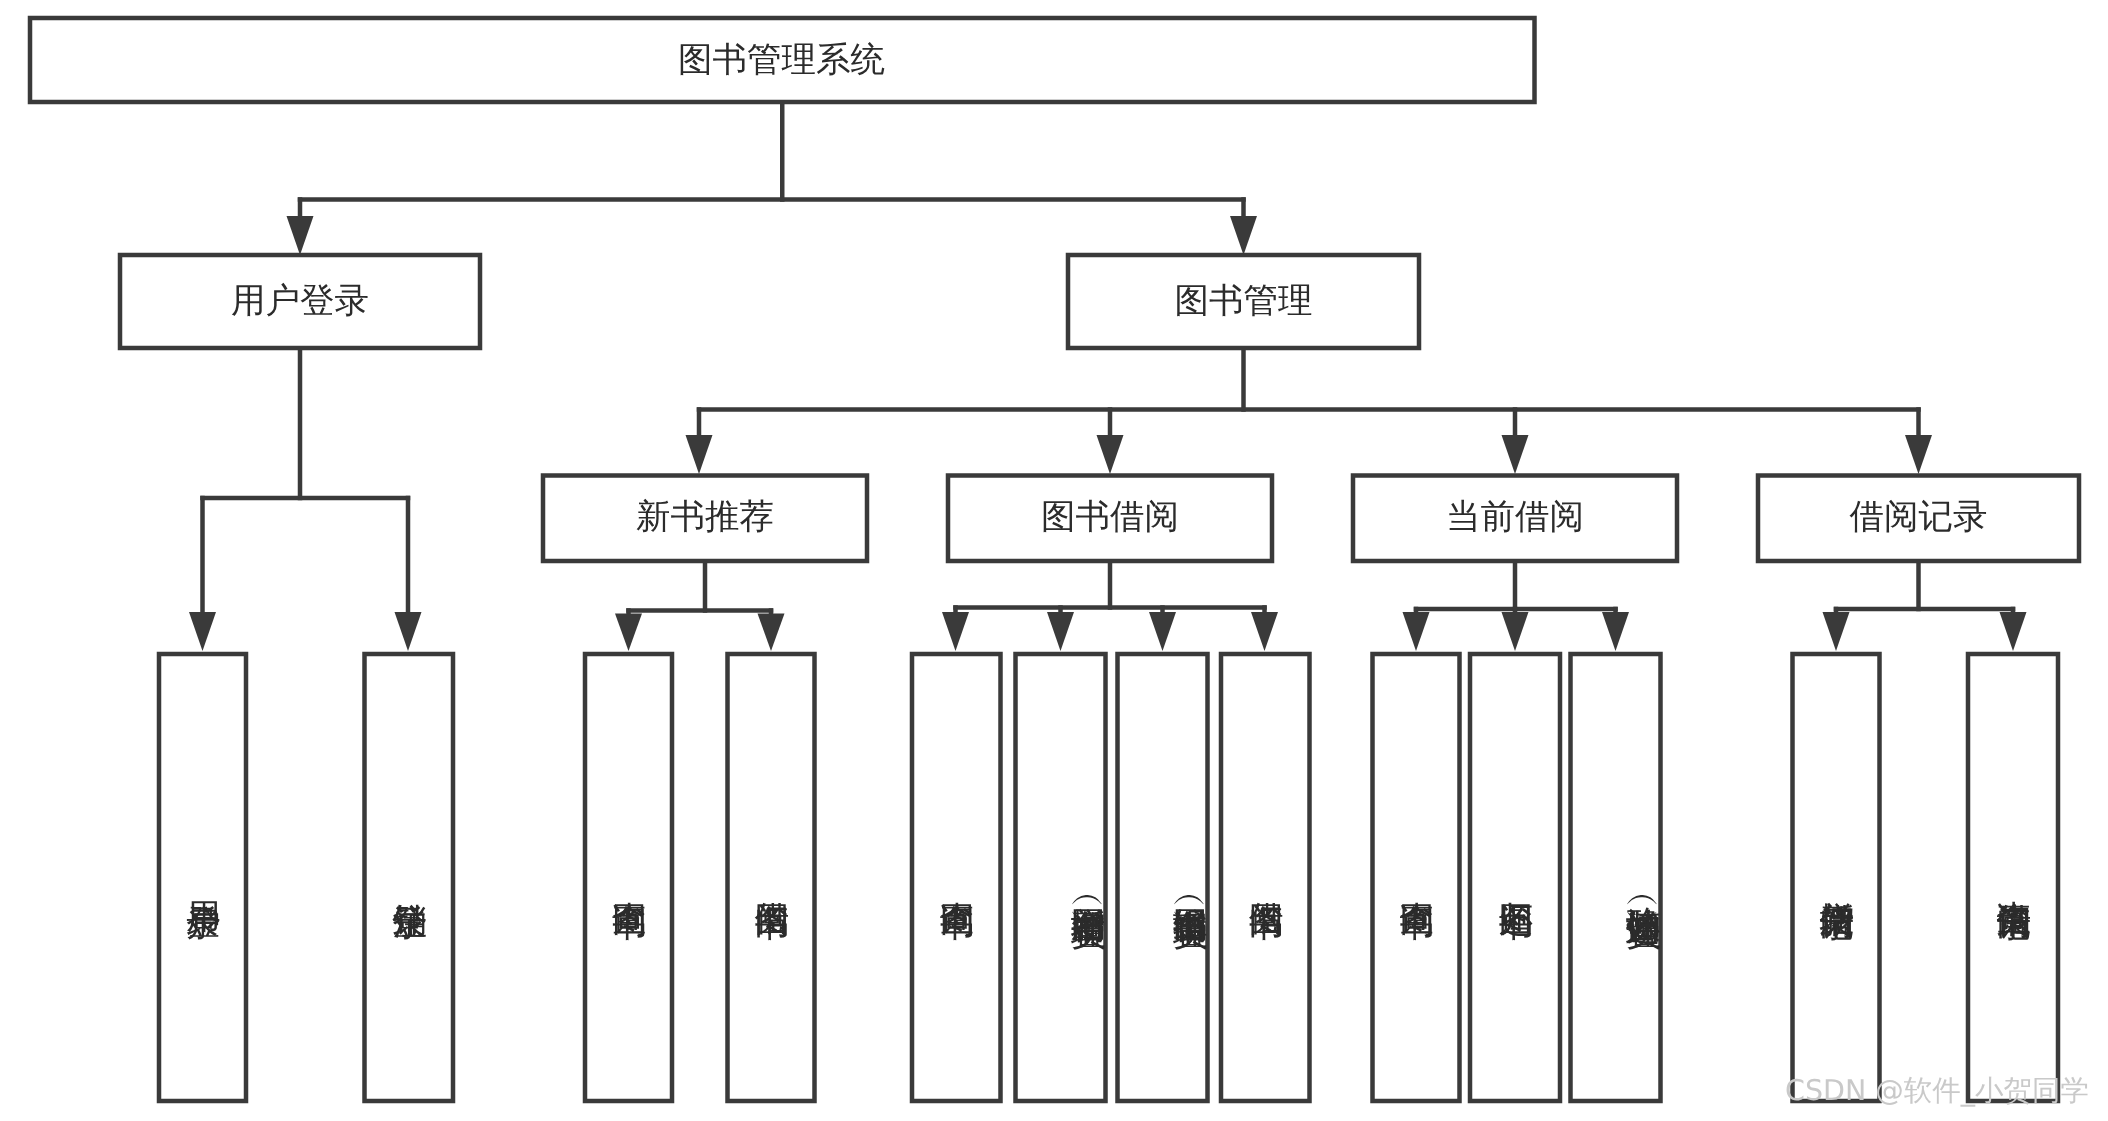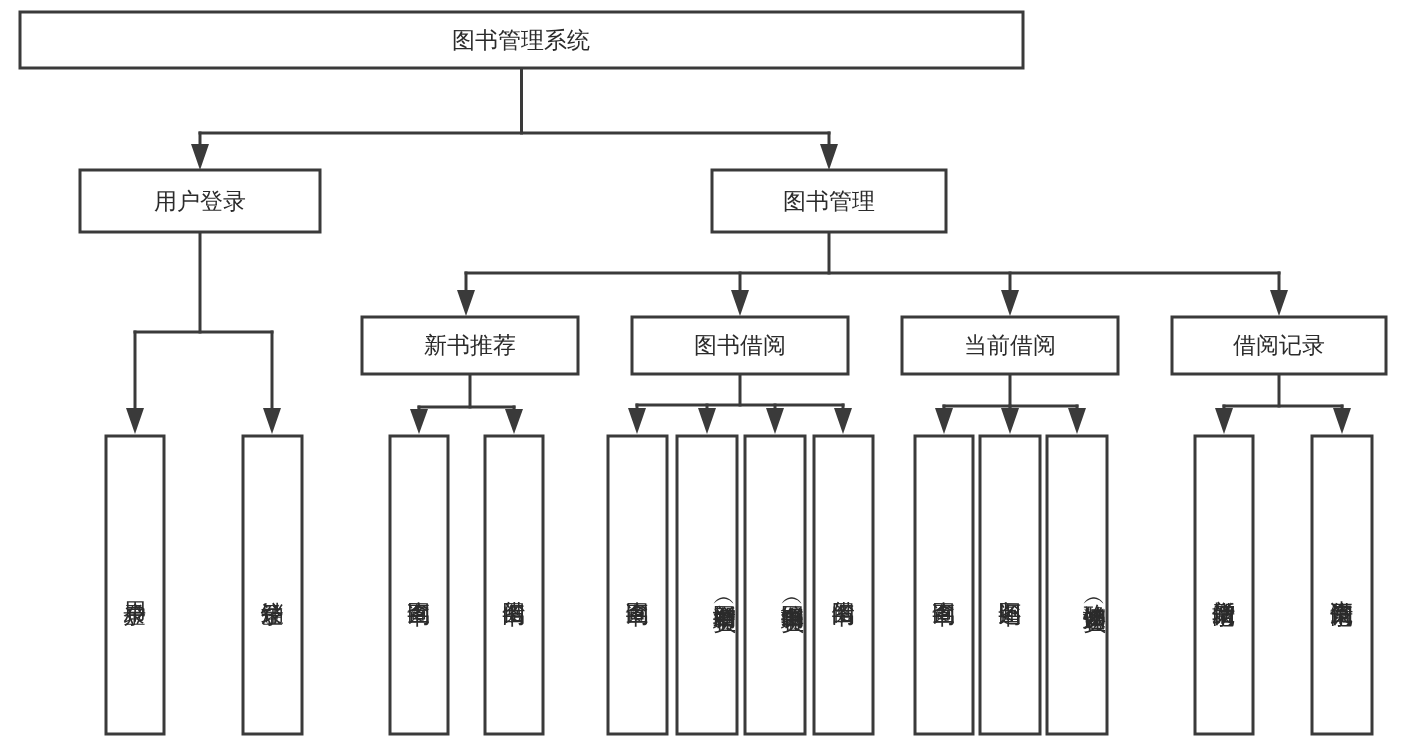--- a/index.html
+++ b/index.html
@@ -218,13 +218,14 @@
   <div class="node-label-v" style="left:608px; top:436px; width:59px; height:298px;">查询图书</div>
   <div class="node-label-v" style="left:677px; top:436px; width:60px; height:298px; align-items:flex-start; padding-top:10px; box-sizing:border-box;">新增图书（管理员）</div>
   <div class="node-label-v" style="left:745px; top:436px; width:60px; height:298px; align-items:flex-start; padding-top:10px; box-sizing:border-box;">编辑图书（管理员）</div>
   <div class="node-label-v" style="left:814px; top:436px; width:59px; height:298px;">借阅图书</div>
   <div class="node-label-v" style="left:915px; top:436px; width:58px; height:298px;">查询图书</div>
   <div class="node-label-v" style="left:980px; top:436px; width:60px; height:298px;">归还图书</div>
   <div class="node-label-v" style="left:1047px; top:436px; width:60px; height:298px; align-items:flex-start; padding-top:10px; box-sizing:border-box;">确认归还（管理员）</div>
   <div class="node-label-v" style="left:1195px; top:436px; width:58px; height:298px;">新增借阅记录</div>
   <div class="node-label-v" style="left:1312px; top:436px; width:60px; height:298px;">查询借阅记录</div>
 
+  <div class="watermark">CSDN @软件_小贺同学</div>
 </div>
 
 </body></html>

